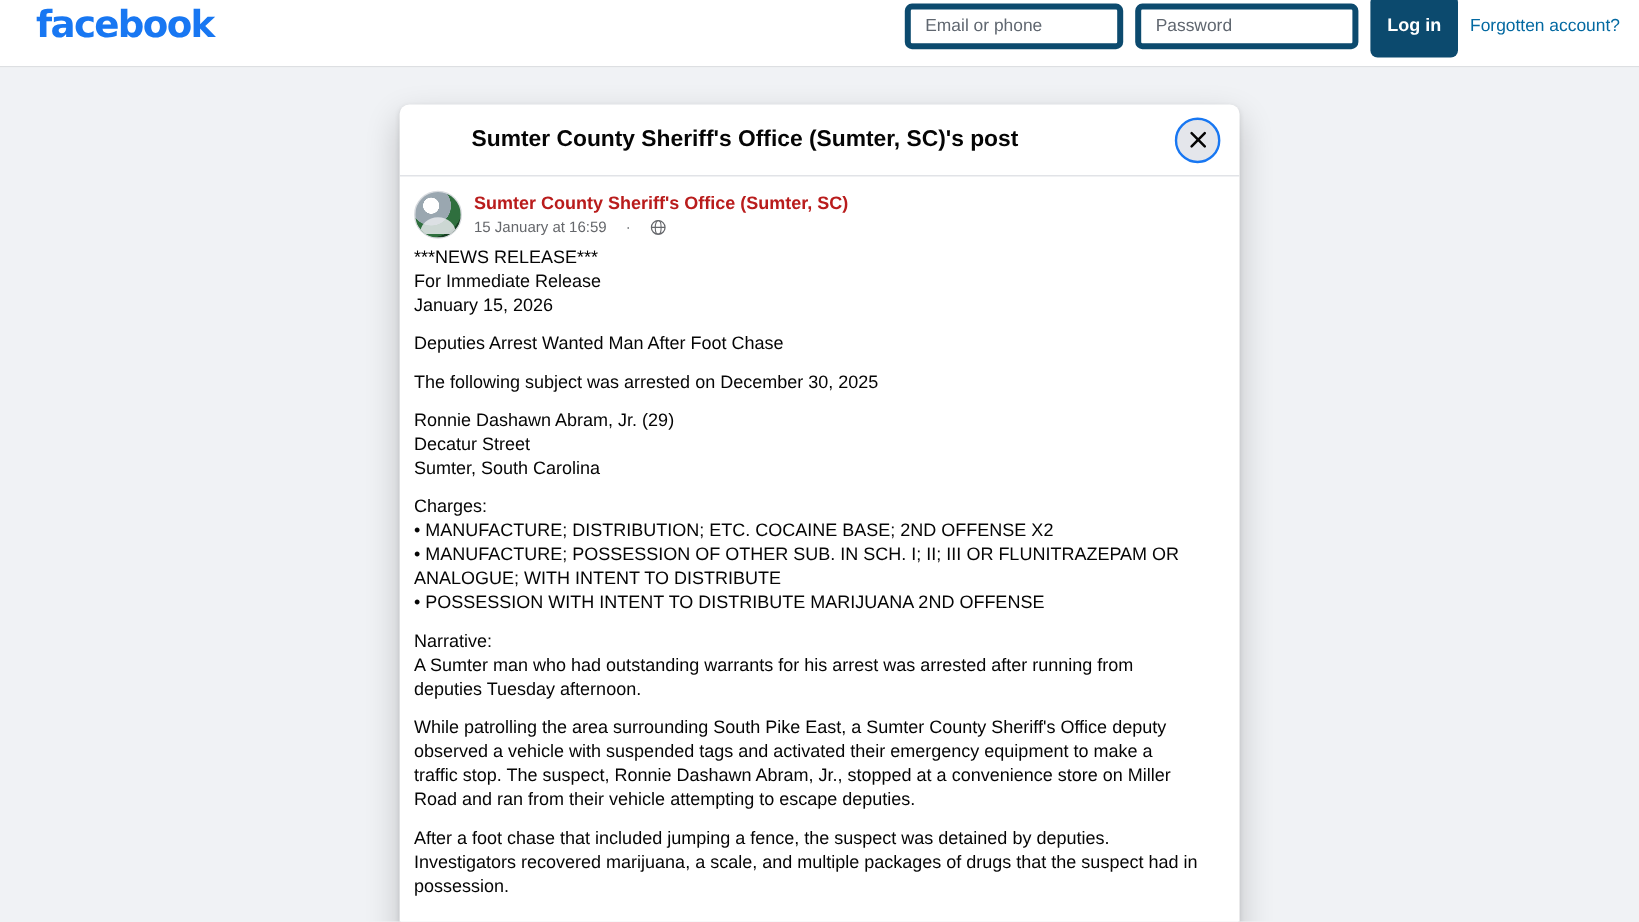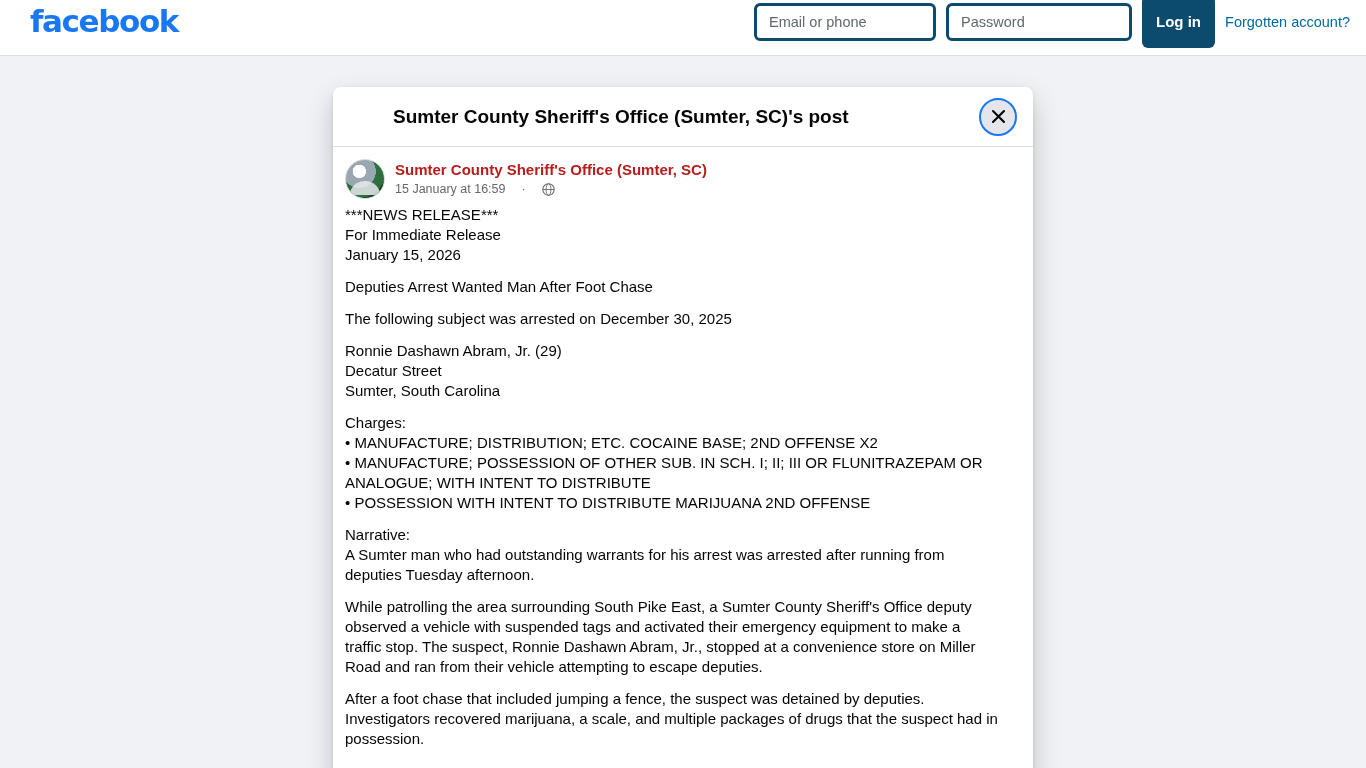--- a/index.html
+++ b/index.html
@@ -33,21 +33,21 @@
   }
   .topbar-right {
     margin-left: auto;
     display: flex;
     align-items: center;
     gap: 10px;
   }
   .login-input {
     width: 182px;
     height: 38px;
-    border: 3px solid #0c4a6e;
+    border: 5px solid #0c4a6e;
     border-radius: 6px;
     padding: 0 12px;
     font-size: 14.5px;
     font-family: "Liberation Sans", sans-serif;
     color: #1c1e21;
     background: #fff;
     outline: none;
   }
   .login-input::placeholder { color: #606770; }
   .login-btn {

